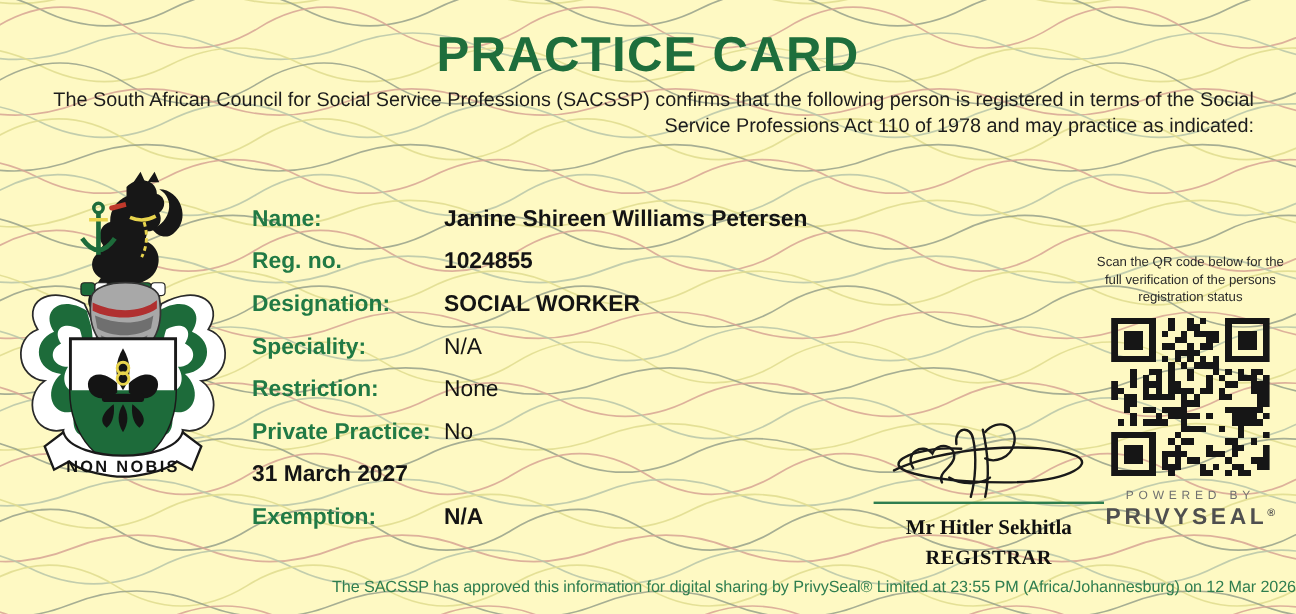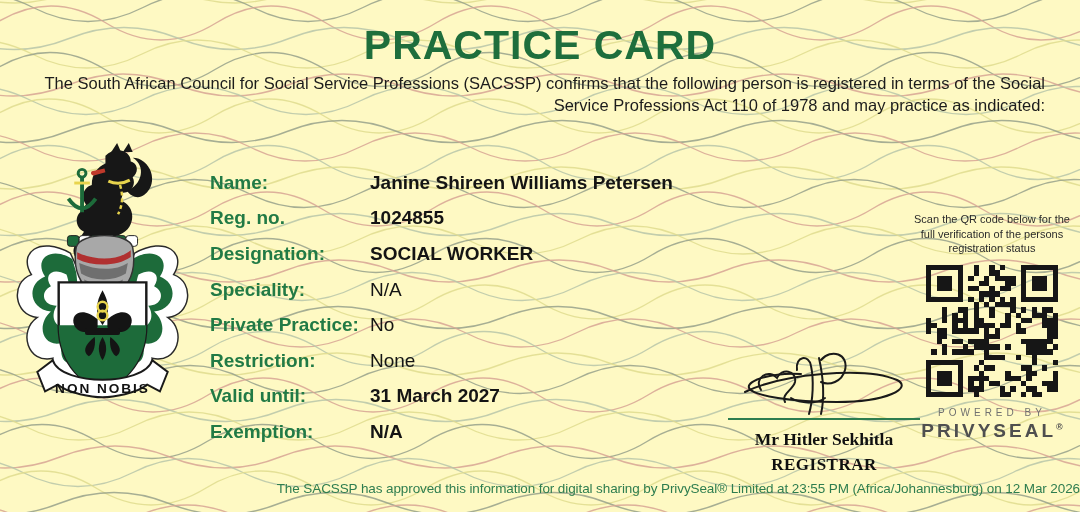--- a/index.html
+++ b/index.html
@@ -162,29 +162,28 @@
       </div>
       <div class="field-row">
         <div class="field-label">Designation:</div>
         <div class="field-value bold">SOCIAL WORKER</div>
       </div>
       <div class="field-row">
         <div class="field-label">Speciality:</div>
         <div class="field-value">N/A</div>
       </div>
       <div class="field-row">
+        <div class="field-label">Restriction:</div>
+        <div class="field-value">None</div>
+      </div>
+      <div class="field-row">
         <div class="field-label">Private Practice:</div>
         <div class="field-value">No</div>
       </div>
       <div class="field-row">
-        <div class="field-label">Restriction:</div>
-        <div class="field-value">None</div>
-      </div>
-      <div class="field-row">
-        <div class="field-label">Valid until:</div>
         <div class="field-value bold">31 March 2027</div>
       </div>
       <div class="field-row">
         <div class="field-label">Exemption:</div>
         <div class="field-value bold">N/A</div>
       </div>
     </div>
 
   <div class="layer signature-block">
     <svg class="sig-svg" width="186" height="64" viewBox="0 0 186 64">

